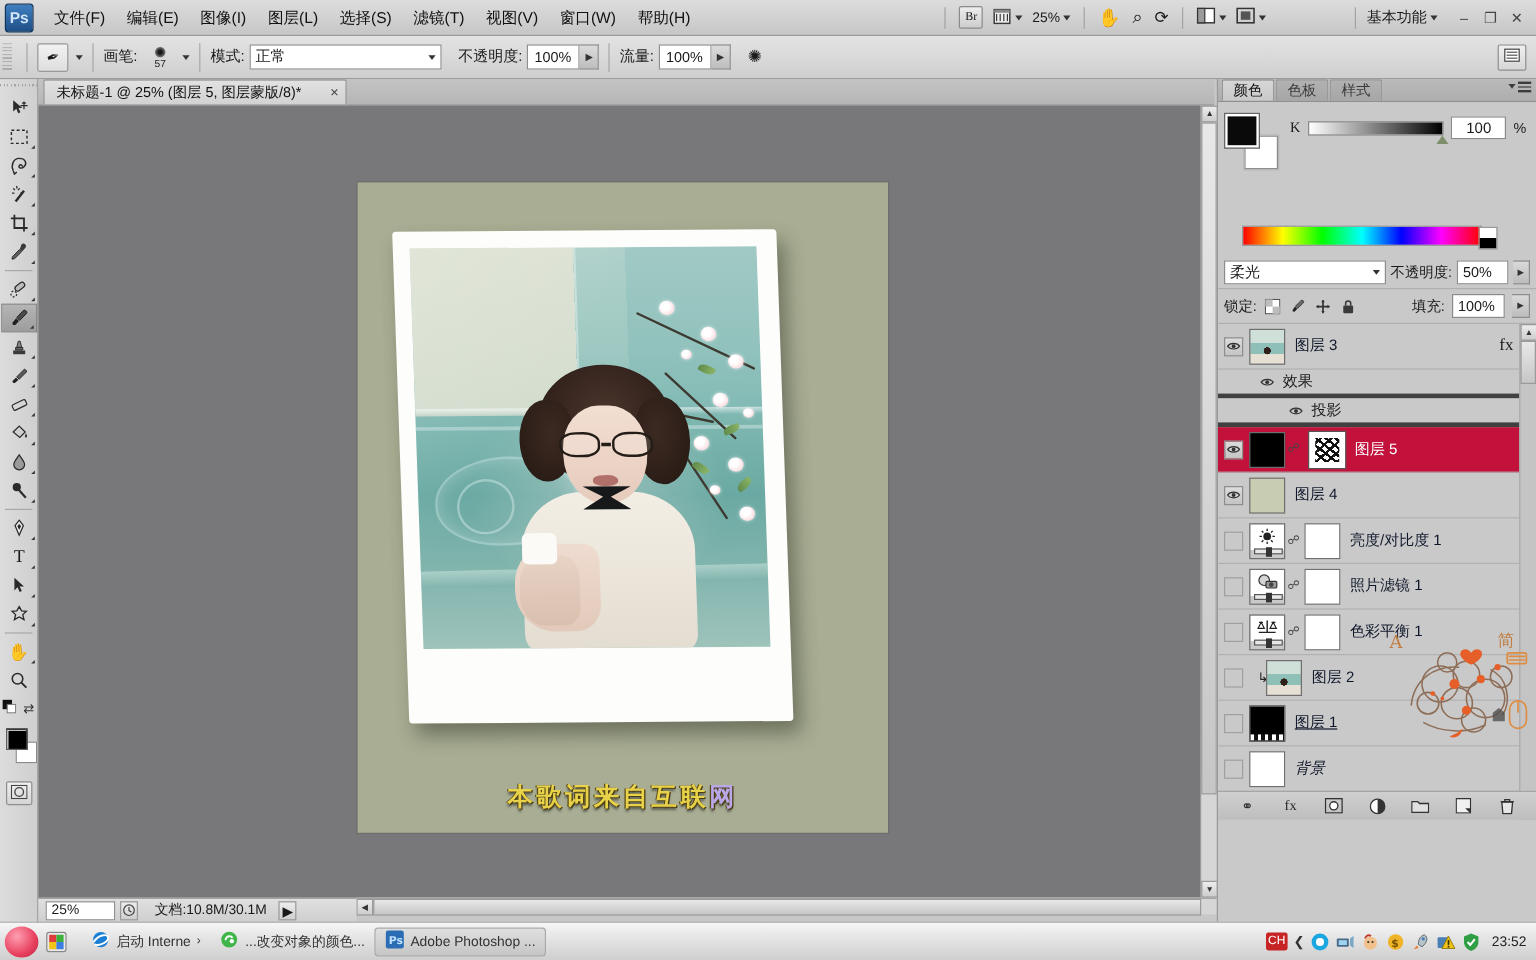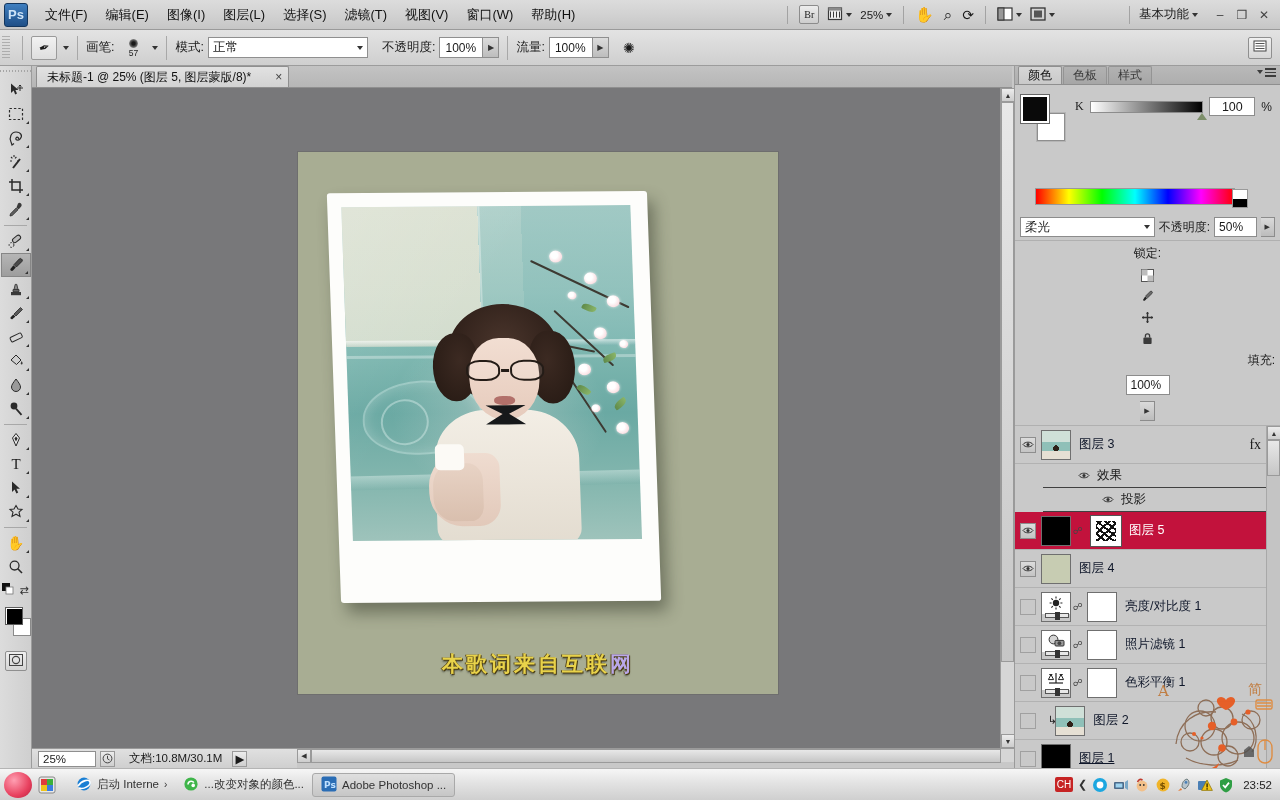--- a/index.html
+++ b/index.html
@@ -141,21 +141,21 @@
     font-size:12px; color:#111; border-radius:2px 2px 0 0;
   }
   .tab-close { font-size:12px; color:#444; }
 
   
   .canvas-area {
     position:absolute; left:32px; top:88px; width:980px; height:660px;
     background:#78787a; overflow:hidden;
   }
   .artboard {
-    position:absolute; left:266px; top:64px; width:480px; height:542px;
+    position:absolute; left:266px; top:64px; width:442px; height:542px;
     background:#a8ad93; box-shadow:0 0 0 1px #6e6e6e;
   }
   
   .photo-frame {
     position:absolute; left:36px; top:40px; width:320px; height:410px;
     background:#fdfdfb;
     transform: rotate(-2deg) skewY(1.6deg);
     box-shadow: 6px 10px 16px rgba(40,45,30,.45);
     border-radius:3px;
   }
@@ -380,21 +380,21 @@
   .blend-select {
     width:140px;height:20px;background:#fff;border:1px solid #8c8c8c;
     display:flex;align-items:center;padding:0 4px;font-size:12.5px;
   }
   .lp-lbl { font-size:12px; white-space:nowrap; }
   .lp-num { width:44px;height:20px;background:#fff;border:1px solid #8c8c8c;
             display:flex;align-items:center;padding-left:4px;font-size:12px; }
   .lp-spin { width:15px;height:20px;border:1px solid #8c8c8c;border-left:none;
              background:linear-gradient(to bottom,#dadada,#bcbcbc);
              display:flex;align-items:center;justify-content:center;font-size:7px;color:#333;}
-  .lp-lockrow { padding:4px 5px; display:flex;align-items:center;gap:6px;border-bottom:1px solid #b0b0b0;flex-direction:column; }
+  .lp-lockrow { padding:4px 5px; display:flex;align-items:center;gap:6px;border-bottom:1px solid #b0b0b0; }
   .lock-ico { width:15px;height:15px;display:flex;align-items:center;justify-content:center; }
 
   .layer-list { position:relative; height:413px; overflow:hidden; background:#c9c9c9; }
   .layer-row {
     display:flex; align-items:center; height:38px; border-bottom:1px solid #b2b2b2;
     padding-left:2px; position:relative;
   }
   .layer-row.selected { background:#c2123c; }
   .layer-row.selected .layer-name { color:#fff; }
   .eye-cell { width:22px; display:flex; align-items:center; justify-content:center; }
@@ -408,22 +408,22 @@
     width:30px;height:30px;border:1px solid #6f6f6f; background:#fff; margin-left:2px;
     position:relative; overflow:hidden; flex:none;
   }
   .thumb.mask { margin-left:6px; border:2px solid #fff; outline:1px solid #555; }
   .chain { width:10px;display:flex;align-items:center;justify-content:center;font-size:10px;color:#444;margin:0 2px; }
   .layer-name { font-size:12.5px; margin-left:8px; color:#0f172a; white-space:nowrap; }
   .fx-cell { margin-left:auto; display:flex;align-items:center;gap:5px;padding-right:6px; }
   .fx-italic { font-family:"Liberation Serif",serif; font-size:14px; }
 
   .fx-sub {
-    display:flex; align-items:center; height:24px; border-bottom:1px solid #404040;
-    font-size:12.5px; background:#c9c9c9;margin-left:28px;
+    display:flex; align-items:center; height:24px; border-bottom:4px solid #404040;
+    font-size:12.5px; background:#c9c9c9;
   }
   .fx-sub .eye-s { width:14px;height:14px;display:flex;align-items:center;justify-content:center;margin-right:6px; }
 
   .thumb-img-girl {
     background:
       radial-gradient(circle at 50% 62%, #2e2018 0 13%, rgba(0,0,0,0) 14%),
       linear-gradient(to bottom,#cfe0d8 0 38%, #8fc0b8 38% 70%, #e6e0d4 70% 100%);
   }
   .thumb-sage { background:#c7ccb2; }
   .thumb-black { background:#000; }

